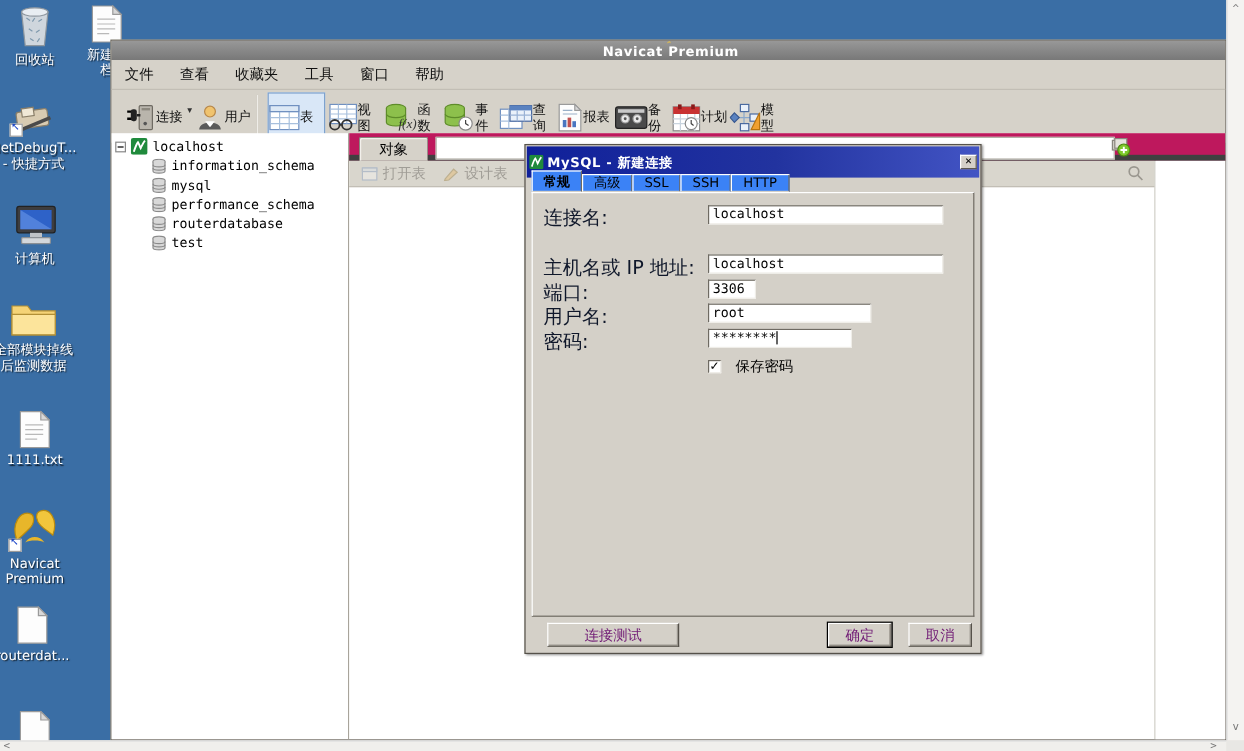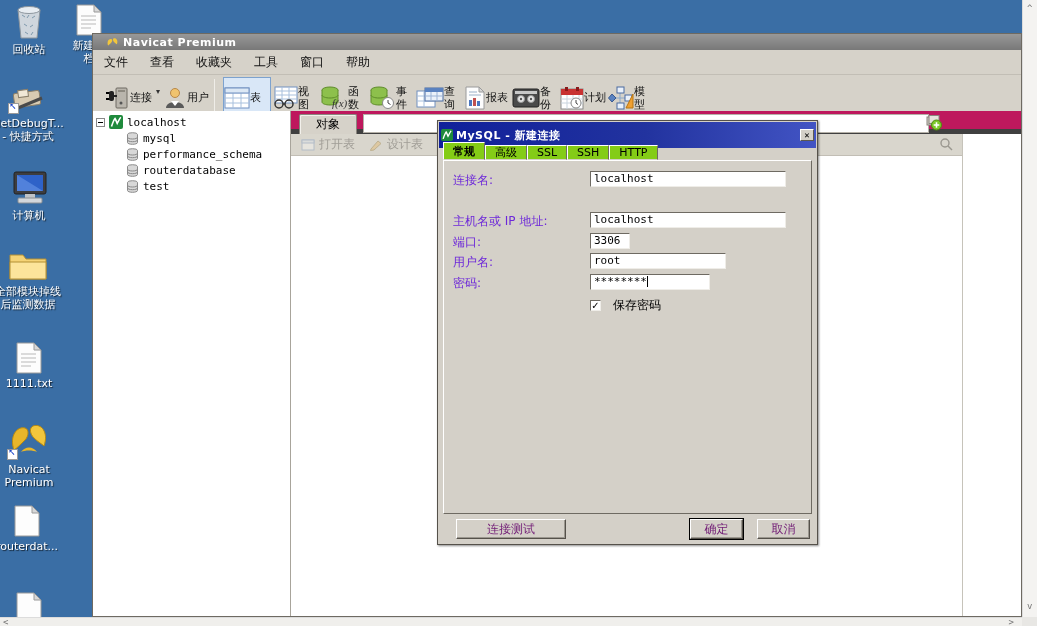--- a/index.html
+++ b/index.html
@@ -16,21 +16,21 @@
   .shortcut-arrow:before { content:"➚"; position:absolute; left:0px; top:-3px; font-size:9px; color:#1a44c8; transform:scaleX(-1); display:block; }
 
   
   .vscroll { position:absolute; right:0; top:0; width:15px; height:617px; background:#f4f3f1; border-left:1px solid #dcdcdc; }
   .hscroll { position:absolute; left:0; bottom:0; width:1022px; height:9px; background:#f0efec; border-top:1px solid #dcdcdc; }
   .scorner { position:absolute; right:0; bottom:0; width:15px; height:9px; background:#e8e7e4; }
   .sarrow { position:absolute; color:#777; font-size:9px; line-height:9px; font-family:"DejaVu Sans Mono", monospace; }
 
   
   .win { position:absolute; left:92px; top:33px; width:930px; height:584px; background:#d6d2c9; border:1px solid #6e6a62; }
-  .win-title { height:16px; background:linear-gradient(#989898,#787878); display:flex; align-items:center; padding-left:13px; }
+  .win-title { height:16px; background:linear-gradient(#989898,#787878); display:flex; align-items:center; padding-left:0;flex-direction:column; }
   .win-title .t { color:#fff; font-weight:bold; font-size:11px; margin-left:4px; letter-spacing:.5px; }
   .menubar { height:25px; display:flex; align-items:center; background:#d6d2c9; border-bottom:1px solid #c2beb5; }
   .menubar .mi { padding:1px 11px; color:#111; }
 
   .toolbar { height:44px; display:flex; align-items:flex-start; padding:2px 4px 0 10px; background:#d6d2c9; }
   .tbtn { width:48px; height:41px; display:flex; flex-direction:row; align-items:center; justify-content:flex-start; border:1px solid transparent; }
   .tbtn .ticon { height:24px; display:flex; align-items:center; justify-content:center; }
   .tbtn .tlbl { font-size:11px; color:#111; line-height:13px; }
   .tbtn.sel { background:#d9e7f7; border:1px solid #7da2ce; }
   .tsep { width:1px; height:36px; background:#a8a49b; border-right:1px solid #efede8; margin:2px 8px 0 4px; }
@@ -57,26 +57,26 @@
   .mdivider { position:absolute; right:58px; top:23px; bottom:0; width:1px; background:#c6c3ba; }
   .rightpane { position:absolute; right:0; top:23px; bottom:0; width:58px; background:#fff; }
 
   
   .dlg { position:absolute; left:437px; top:120px; width:381px; height:425px; background:#d4d0c8; border:1px solid #55514a; box-shadow:1px 1px 2px rgba(0,0,0,.45); padding:1px; }
   .dlg-title { height:26px; background:linear-gradient(90deg,#10209a 0%, #22339f 55%, #4254c4 100%); display:flex; align-items:center; padding:0 2px 0 2px; }
   .dlg-title .t { color:#fff; font-weight:bold; font-size:11px; margin-left:3px; flex:1; letter-spacing:.5px; }
   .xbtn { width:14px; height:12px; background:#d4d0c8; border:1px solid; border-color:#fff #5c5851 #5c5851 #fff; font-size:9px; line-height:10px; text-align:center; color:#000; font-family:"DejaVu Sans Mono", monospace; }
 
   .dtabs { position:absolute; left:5px; top:22px; height:17px; display:flex; align-items:flex-end; }
-  .dtab { height:15px; padding:0 9px; display:flex; align-items:center; background:#84cc16; border:1px solid; border-color:#fff #6e6a62 #d4d0c8 #fff; font-size:11px; }
+  .dtab { height:15px; padding:0 9px; display:flex; align-items:center; background:#3b82f6; border:1px solid; border-color:#fff #6e6a62 #d4d0c8 #fff; font-size:11px; }
   .dtab.act { height:18px; font-weight:bold; position:relative; z-index:3; border-color:#fff #6e6a62 #d4d0c8 #fff; }
   .dpanel { position:absolute; left:5px; top:39px; width:369px; height:354px; background:#d4d0c8; border:1px solid; border-color:#fff #6e6a62 #6e6a62 #fff; z-index:2; }
 
   .frow { position:absolute; left:0; width:100%; height:16px; }
-  .flbl { position:absolute; left:9px; top:1px; font-size:12px; color:#6d28d9; }
+  .flbl { position:absolute; left:9px; top:1px; font-size:16px; color:#0f172a; }
   .fin { position:absolute; left:146px; height:16px; background:#fff; border:1px solid; border-color:#6e6a62 #efede8 #efede8 #6e6a62; font-family:"DejaVu Sans Mono", monospace; font-size:11px; line-height:14px; padding-left:3px; color:#000; overflow:hidden; white-space:nowrap; }
   .caret { display:inline-block; width:1px; height:11px; background:#000; vertical-align:-2px; }
   .cbrow { position:absolute; left:146px; display:flex; align-items:center; }
   .cbox { width:11px; height:11px; background:#fff; border:1px solid; border-color:#6e6a62 #efede8 #efede8 #6e6a62; font-size:10px; line-height:9px; text-align:center; color:#000; }
   .cblbl { margin-left:12px; font-size:12px; }
 
   .dbtn { position:absolute; height:20px; background:#d4d0c8; border:1px solid; border-color:#fff #55514a #55514a #fff; box-shadow:inset -1px -1px 0 #9b978f; font-size:12px; display:flex; align-items:center; justify-content:center; color:#701a75; }
   .dbtn.def { outline:1px solid #000; }
 
   svg { display:block; }
@@ -345,20 +345,28 @@
     </div>
 
     <div class="tree">
       <div class="trow">
         <span class="texp"></span>
         <svg width="14" height="14" viewBox="0 0 14 14">
             <rect x="0" y="0" width="14" height="14" rx="2" fill="#1f8a3c"></rect>
             <path d="M2.5 11.5 C4 7 5 4.5 6 3.5 C7 5 7.5 7 8.2 8.5 C9.5 6 10.5 3.5 11.8 2.2" stroke="#fff" fill="none" stroke-width="1.6"></path>
           </svg>
         <span class="nm">localhost</span>
+      </div>
+      <div class="trow child">
+        <svg width="13" height="13" viewBox="0 0 13 13">
+            <ellipse cx="6.5" cy="2.5" rx="5" ry="1.8" fill="#d8d8d8" stroke="#8a8a8a"></ellipse>
+            <path d="M1.5 2.5 v8 c0 1 2.2 1.8 5 1.8 s5 -.8 5 -1.8 v-8" fill="#d8d8d8" stroke="#8a8a8a"></path>
+            <path d="M1.5 5.2 c0 1 2.2 1.8 5 1.8 s5 -.8 5 -1.8 M1.5 7.9 c0 1 2.2 1.8 5 1.8 s5 -.8 5 -1.8" fill="none" stroke="#8a8a8a"></path>
+          </svg>
+        <span class="nm">information_schema</span>
       </div>
       <div class="trow child">
         <svg width="13" height="13" viewBox="0 0 13 13">
             <ellipse cx="6.5" cy="2.5" rx="5" ry="1.8" fill="#d8d8d8" stroke="#8a8a8a"></ellipse>
             <path d="M1.5 2.5 v8 c0 1 2.2 1.8 5 1.8 s5 -.8 5 -1.8 v-8" fill="#d8d8d8" stroke="#8a8a8a"></path>
             <path d="M1.5 5.2 c0 1 2.2 1.8 5 1.8 s5 -.8 5 -1.8 M1.5 7.9 c0 1 2.2 1.8 5 1.8 s5 -.8 5 -1.8" fill="none" stroke="#8a8a8a"></path>
           </svg>
         <span class="nm">mysql</span>
       </div>
       <div class="trow child">

